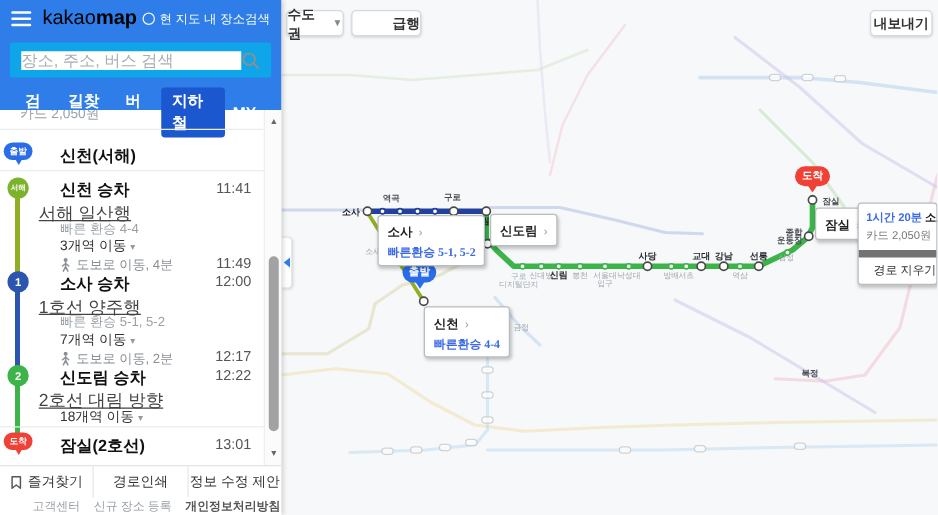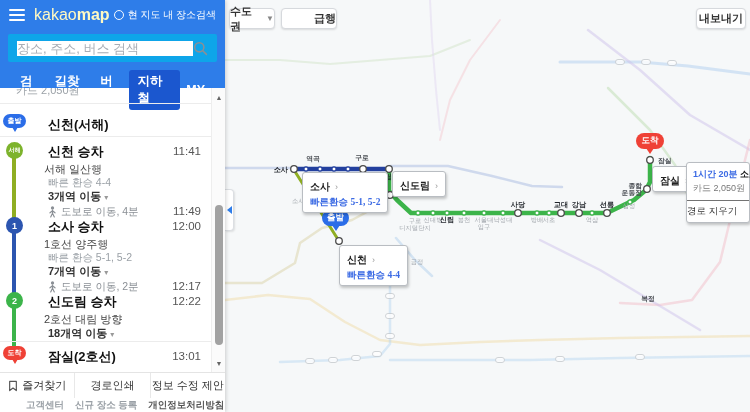--- a/index.html
+++ b/index.html
@@ -35,30 +35,30 @@
   .pin-start { left:97px; top:210px; width:27px; background:#2b6de8; }
   .pin-start:after { border-top-color:#2b6de8; }
   .pin-end { left:411px; top:133px; width:28px; background:#ef4136; }
   .pin-end:after { border-top-color:#ef4136; }
 
   .infobox { position:absolute; left:461px; top:162px; width:64px; background:#fff; border:1px solid #b9bdc2;
     border-radius:3px; box-shadow:1px 2px 3px rgba(0,0,0,.22); z-index:5; }
   .infobox .r1 { padding:5px 6px 1px; font-size:9px; font-weight:700; color:#222; white-space:nowrap; }
   .infobox .r1 .dur { color:#3c6be4; }
   .infobox .r2 { padding:0 6px 5px; font-size:9px; color:#777; white-space:nowrap; }
-  .infobox .clear { border-top:1px solid #737373; text-align:left; padding:4px 0; font-size:9.5px; color:#333; cursor:pointer; }
+  .infobox .clear { border-top:6px solid #737373; text-align:right; padding:4px 0; font-size:9.5px; color:#333; cursor:pointer; }
 
   
   .sidebar { position:absolute; left:0; top:0; width:225px; height:412px; background:#fff; z-index:10;
     box-shadow:1px 0 4px rgba(0,0,0,.18); }
   .bluehead { background:#2e7de9; height:88px; }
   .topbar { display:flex; align-items:center; height:30px; padding:0 9px; }
   .burger { width:16px; cursor:pointer; }
   .burger div { height:2px; background:#fff; margin:3px 0; border-radius:1px; }
-  .logo { margin-left:9px; color:#fef9c3; font-size:16px; letter-spacing:0; cursor:pointer; }
+  .logo { margin-left:9px; color:#000000; font-size:16px; letter-spacing:0; cursor:pointer; }
   .logo .k { font-weight:400; } .logo .m { font-weight:700; }
   .radio-wrap { margin-left:auto; display:flex; align-items:center; gap:4px; cursor:pointer; }
   .radio-c { width:10px; height:10px; border:1.5px solid rgba(255,255,255,.95); border-radius:50%; }
   .radio-l { color:#fff; font-size:10px; }
   .searchbox { margin:4px 8px 0; height:28px; background:#0ea5e9; border-radius:2px; display:flex; align-items:center; padding:0 9px; }
   .searchbox input { flex:1; border:0; outline:0; font-size:13px; color:#333; font-family:inherit; }
   .searchbox input::placeholder { color:#a8adb5; }
   .tabs { display:flex; justify-content:space-between; align-items:center; padding:8px 14px 0; }
   .tab { color:#fff; font-size:12.5px; font-weight:700; cursor:pointer; padding:3px 6px; }
   .tab.active { background:#1b57cf; border-radius:3px; padding:3px 9px; }
@@ -70,38 +70,38 @@
   .badge { position:absolute; left:6px; width:17px; height:17px; border-radius:50%; color:#fff;
     display:flex; align-items:center; justify-content:center; font-weight:700; z-index:2; }
   .minipin { position:absolute; left:3px; width:23px; height:14px; border-radius:7px; color:#fff; font-size:7px;
     font-weight:700; display:flex; align-items:center; justify-content:center; z-index:2; }
   .minipin:after { content:""; position:absolute; left:50%; bottom:-4px; transform:translateX(-50%);
     border-left:3px solid transparent; border-right:3px solid transparent; border-top:5px solid; }
   .mp-blue { background:#2b6de8; } .mp-blue:after { border-top-color:#2b6de8; }
   .mp-red { background:#ef4136; } .mp-red:after { border-top-color:#ef4136; }
   .it-title { position:absolute; left:48px; font-size:13px; font-weight:700; color:#111; }
   .it-time { position:absolute; right:10px; font-size:11.5px; color:#555; }
-  .it-line { position:absolute; left:44px; font-size:11px; color:#444; }
+  .it-line { position:absolute; left:31px; font-size:14px; color:#444;text-decoration:underline; }
   .it-trans { position:absolute; left:48px; font-size:10.5px; color:#9aa0a6; }
-  .it-stops { position:absolute; left:48px; font-size:11px; font-weight:700; color:#333; cursor:pointer; }
+  .it-stops { position:absolute; left:48px; font-size:11px; font-weight:400; color:#333; cursor:pointer; }
   .it-stops .caret { color:#999; font-size:8px; }
   .walk { position:absolute; left:48px; font-size:10.5px; color:#8a8f95; display:flex; align-items:center; gap:4px; }
 
   .scrollcol { position:absolute; right:0; top:88px; width:14px; height:284px; background:#fbfbfb; border-left:1px solid #eee; z-index:3; }
   .scr-arrow { position:absolute; left:0; width:14px; text-align:center; font-size:7px; color:#666; cursor:pointer; }
   .scr-thumb { position:absolute; left:3px; width:8px; background:#a2a2a2; border-radius:4px; cursor:pointer; }
 
   .footer { position:absolute; bottom:14px; left:0; width:225px; height:26px; border-top:1px solid #e4e4e4;
     display:flex; background:#fff; }
   .f-cell { flex:1; display:flex; align-items:center; justify-content:center; gap:4px; font-size:11px; color:#333; cursor:pointer; }
   .f-cell + .f-cell { border-left:1px solid #e8e8e8; }
   .links { position:absolute; bottom:0; left:0; width:225px; height:14px; background:#fff; display:flex;
     align-items:center; gap:11px; padding-left:26px; font-size:9.5px; color:#9aa0a6; }
   .links .strong { color:#555; font-weight:700; }
-  .links span { cursor:pointer;font-weight:bold; }
+  .links span { cursor:pointer; }
 
   .collapse { position:absolute; left:225px; top:189px; width:9px; height:42px; background:#fff;
     border:1px solid #dcdfe3; border-left:0; border-radius:0 4px 4px 0; z-index:9; cursor:pointer;
     display:flex; align-items:center; justify-content:center; box-shadow:1px 1px 2px rgba(0,0,0,.1); }
   .collapse i { border-top:4px solid transparent; border-bottom:4px solid transparent; border-right:5px solid #2e7de9; }
 </style>
 </head>
 <body>
 
 <div class="map">

